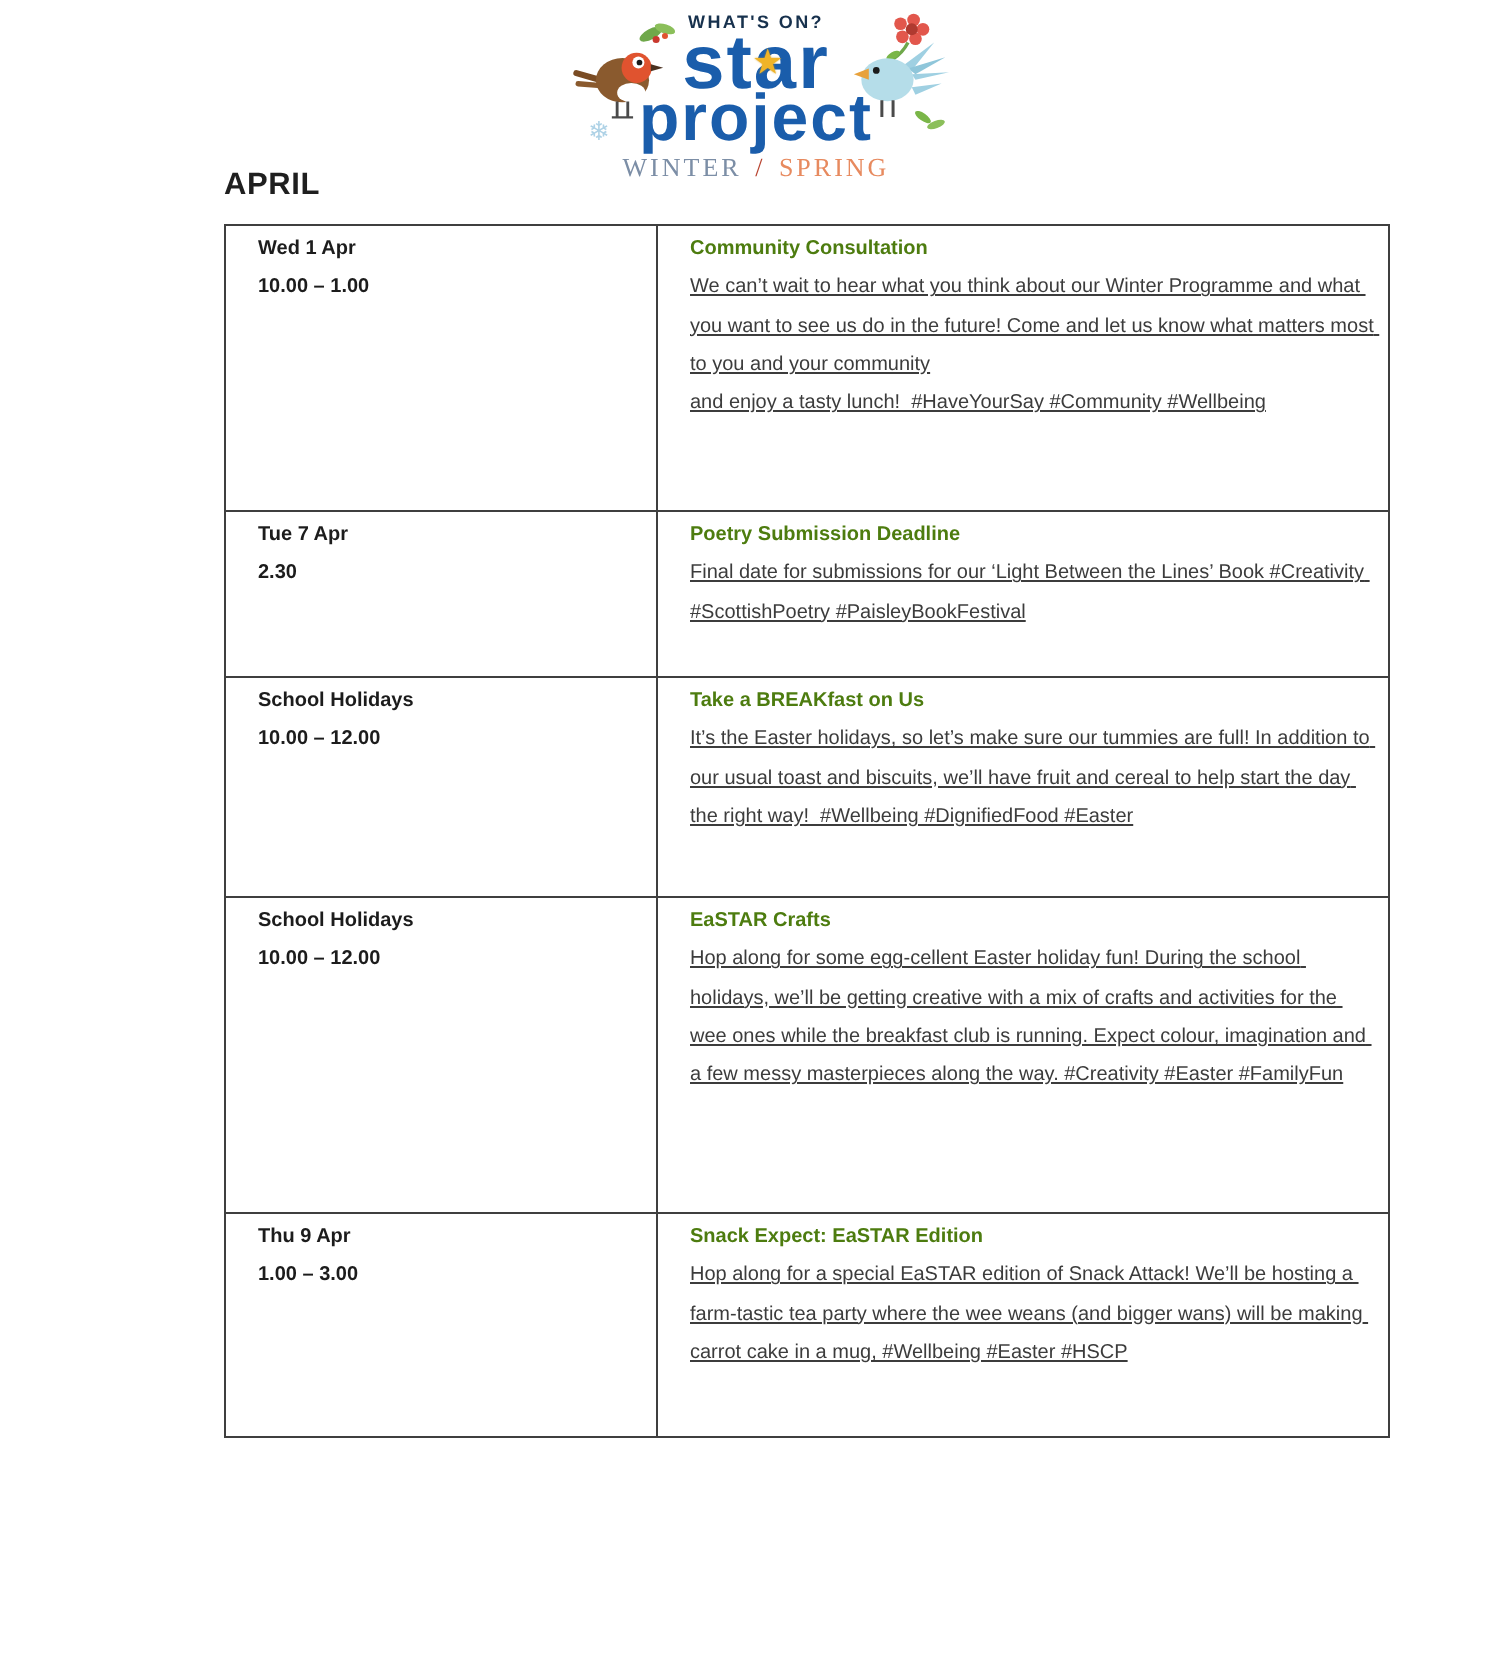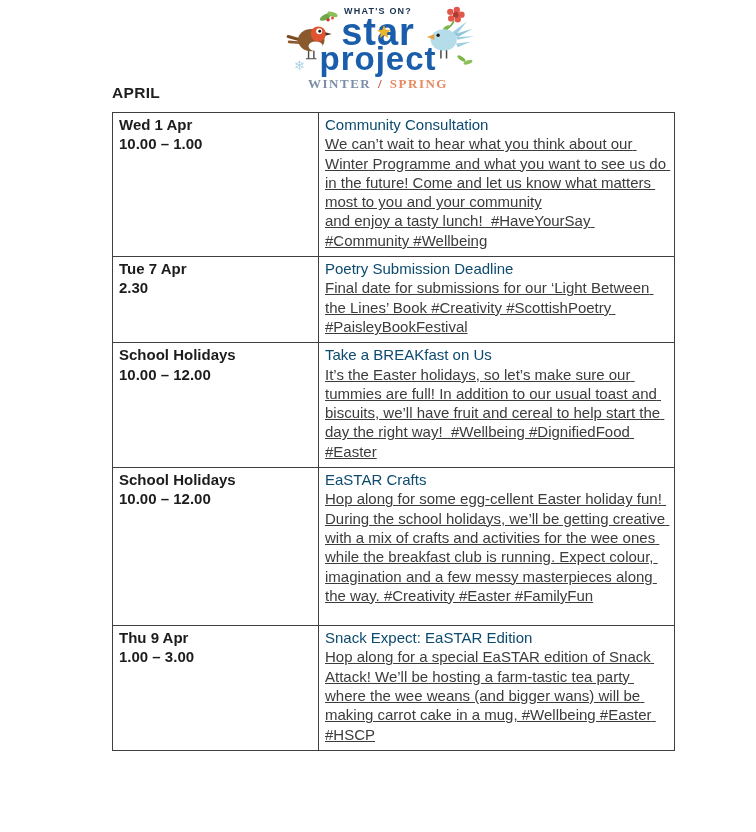--- a/index.html
+++ b/index.html
@@ -66,21 +66,21 @@
     font-weight: 700;
     color: #1a5dab;
     letter-spacing: 1px;
     margin-top: -4px;
   }
   .season-line {
     display: block;
     margin-top: 3px;
     font-family: "Liberation Serif", serif;
     font-size: 13px;
-    font-weight: 700;
+    font-weight: 400;
     letter-spacing: 1.5px;
   }
   .season-winter { color: #7c8ea6; }
   .season-sep    { color: #b8432f; padding: 0 2px; }
   .season-spring { color: #e78a5f; }
 
   .robin-svg    { position: absolute; left: 286px; top: 10px; }
   .bluebird-svg { position: absolute; left: 426px; top: 4px; }
   .snowflake {
     position: absolute;
@@ -102,33 +102,33 @@
   
   .events-table {
     border-collapse: collapse;
     table-layout: fixed;
     width: 536px;
     margin-left: 112px;
   }
   .events-table td {
     border: 1.5px solid #3f3f3f;
     vertical-align: top;
-    padding: 2px 6px 6px 6px;
-    font-size: 15px;
+    padding: 2px 6px 6px 16px;
+    font-size: 10px;
     line-height: 19.3px;
   }
   .date-cell  { width: 193px; }
   .event-cell { width: 343px; }
   .event-date, .event-time {
     font-weight: 700;
     color: #1c1c1c;
   }
   .event-title {
-    font-weight: 400;
-    color: #0c4a6e;
+    font-weight: 700;
+    color: #4d7c0f;
   }
   .event-description {
     color: #3c3c3c;
     white-space: pre-wrap;
     text-decoration: underline;
   }
   tr.r1 { height: 143px; }
   tr.r2 { height: 102px; }
   tr.r3 { height: 83px;  }
   tr.r4 { height: 110px; }

